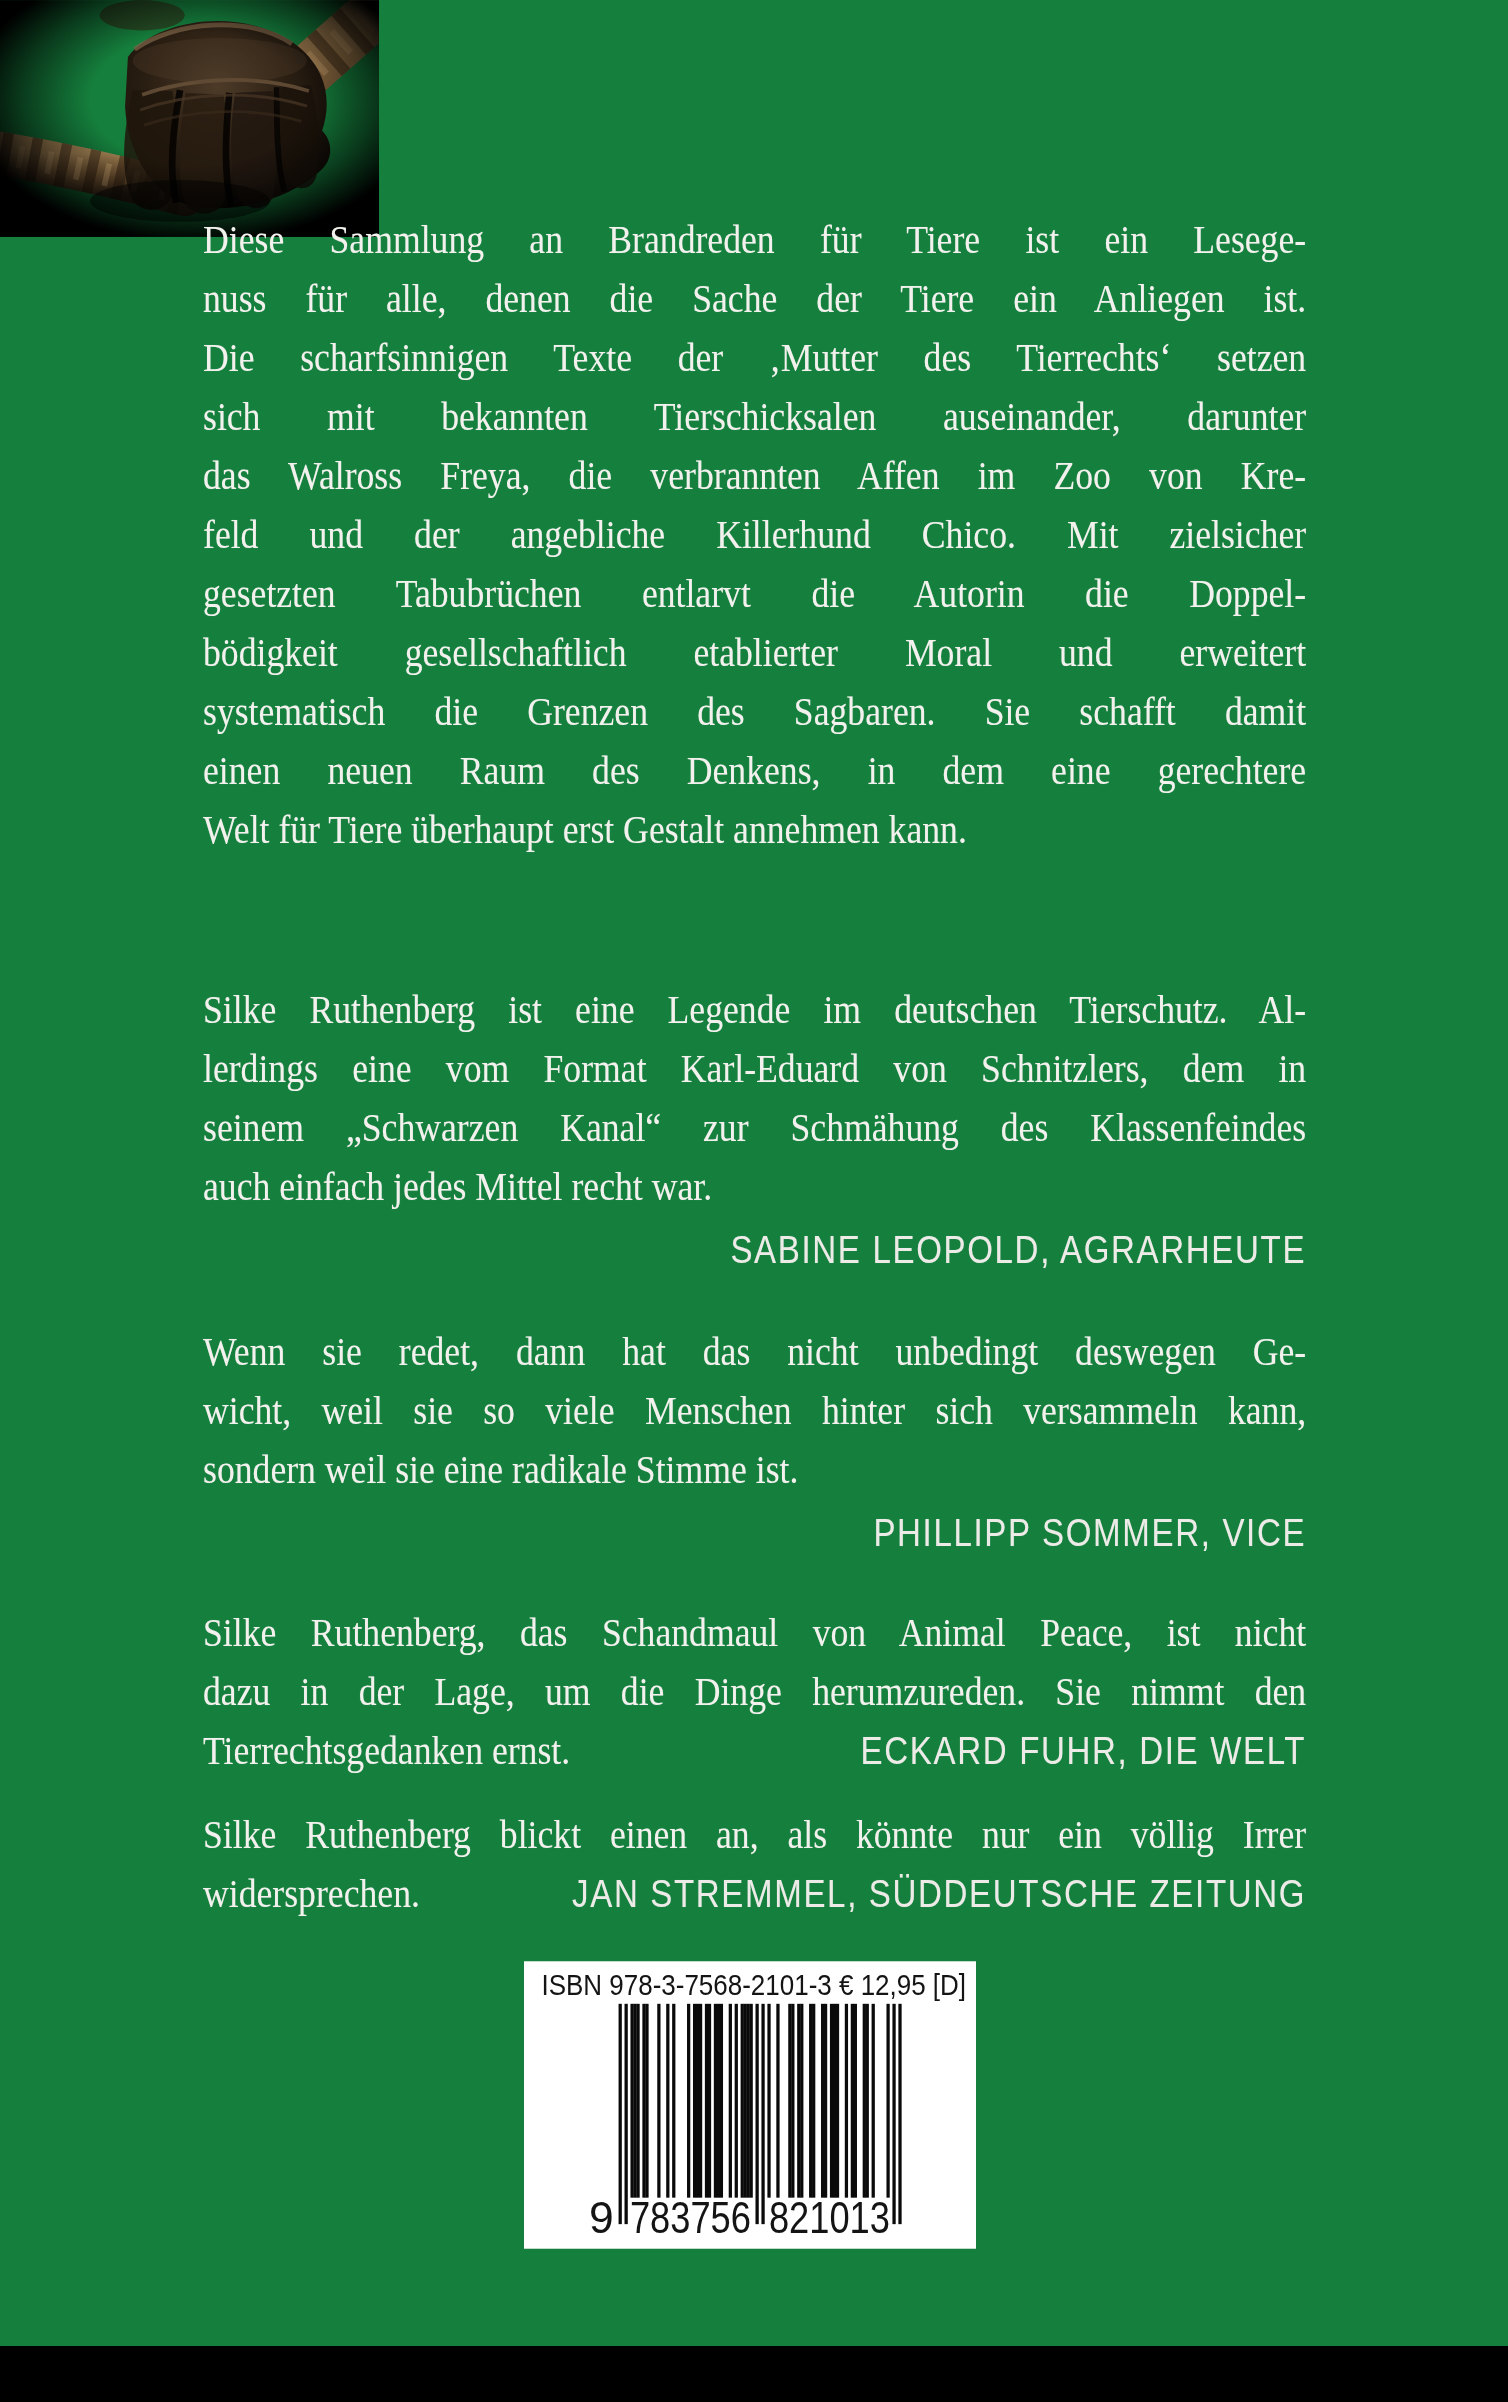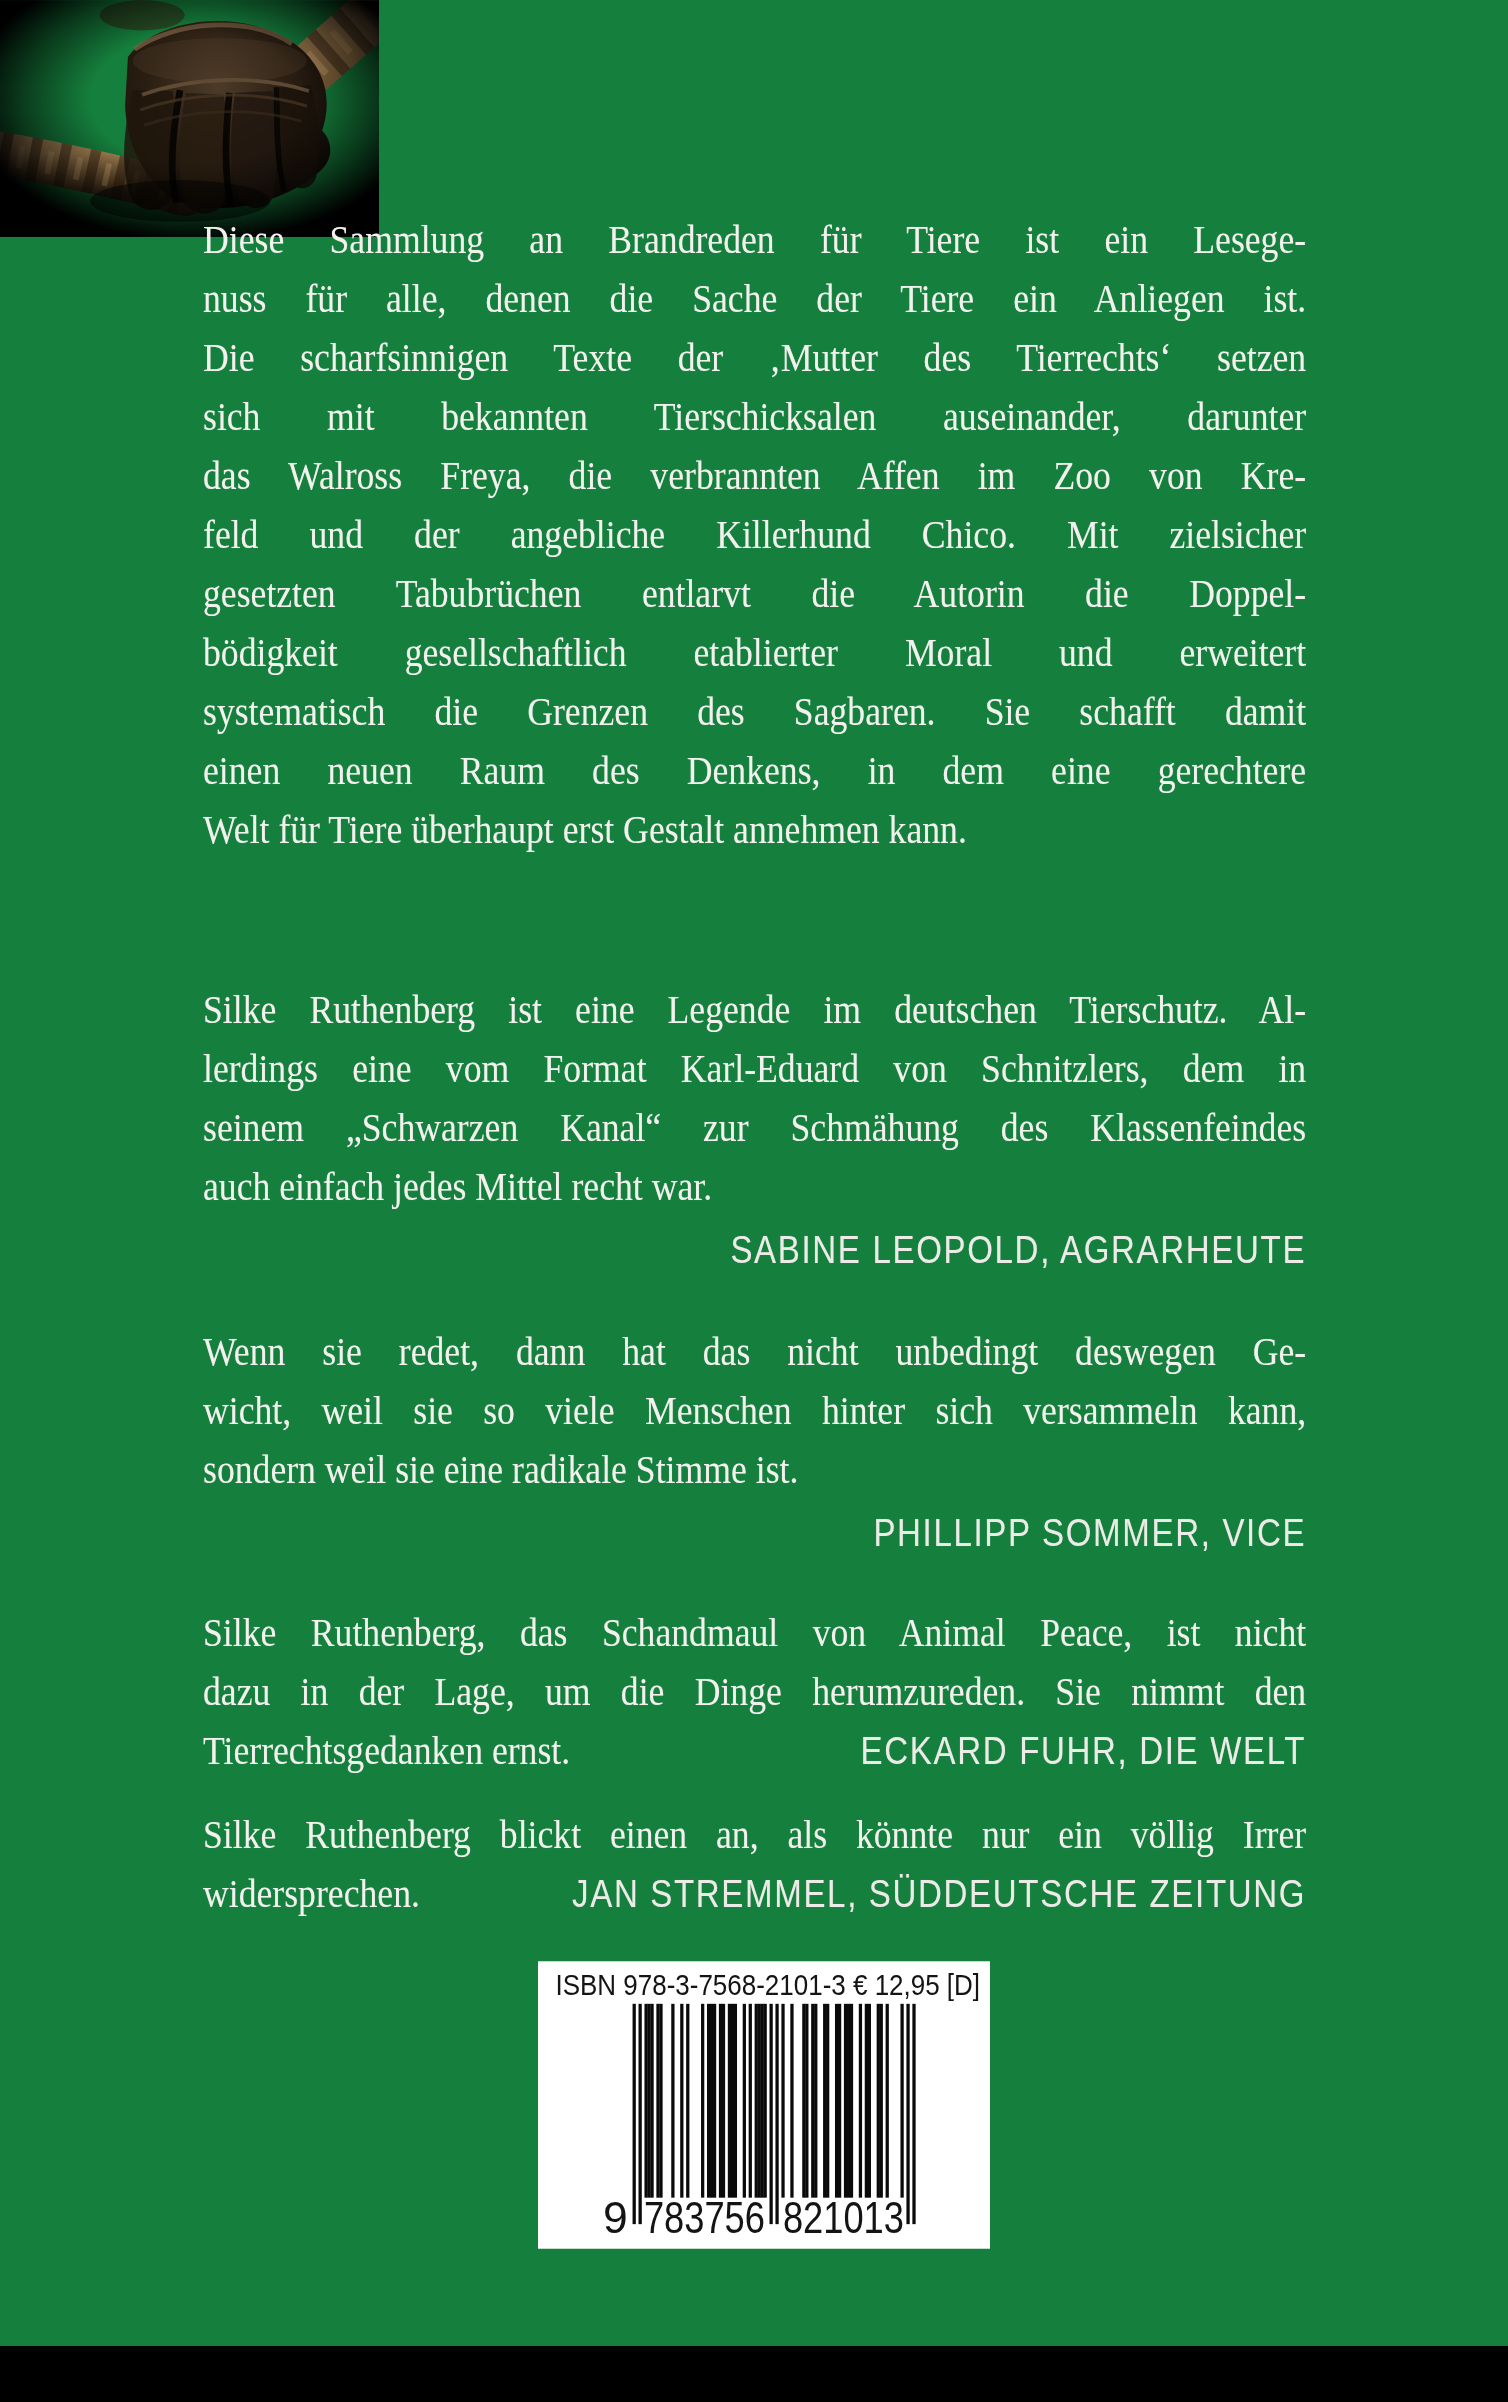--- a/index.html
+++ b/index.html
@@ -25,21 +25,21 @@
     font-family:"Liberation Sans","DejaVu Sans",sans-serif;
     font-size:38px;letter-spacing:1.9px;color:#edebe8;
     text-shadow:0 0 0.9px rgba(240,238,232,.3);
   }
   .attr-row{text-align:right;margin-top:3.8px;line-height:59px;}
   .quote.q1{margin-top:121px;}
   .quote.q2{margin-top:42px;}
   .quote.q3{margin-top:40px;}
   .quote.q4{margin-top:24.6px;}
   .barcode-box{
-    position:absolute;left:538px;top:1961px;width:452px;height:288px;
+    position:absolute;left:524px;top:1961px;width:452px;height:288px;
   }
   .bc .isbn{
     font-family:"Liberation Sans","DejaVu Sans",sans-serif;
     font-size:31px;fill:#141414;
   }
   .bc .bdig{
     font-family:"Liberation Sans","DejaVu Sans",sans-serif;
     font-size:47px;fill:#141414;
   }
 </style>

